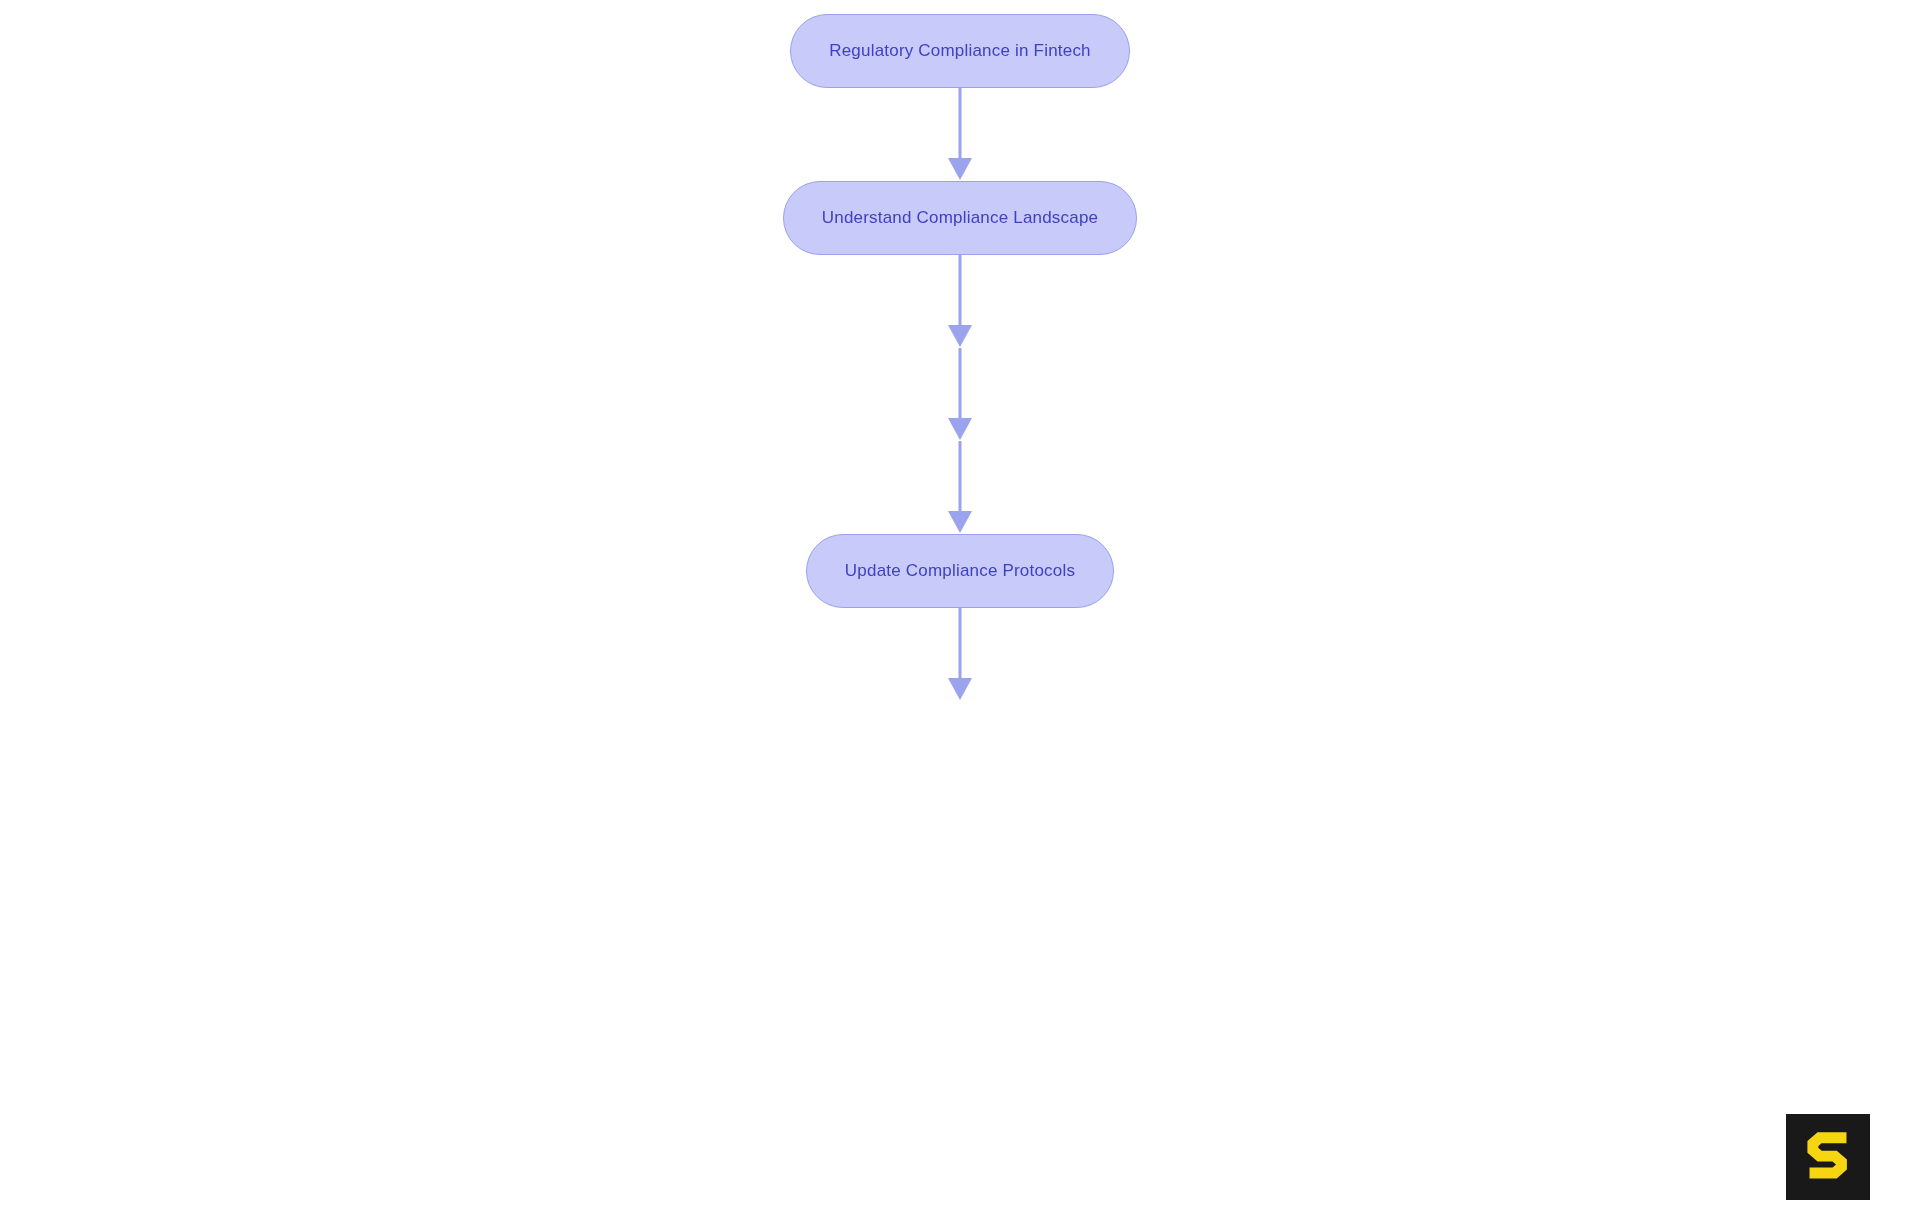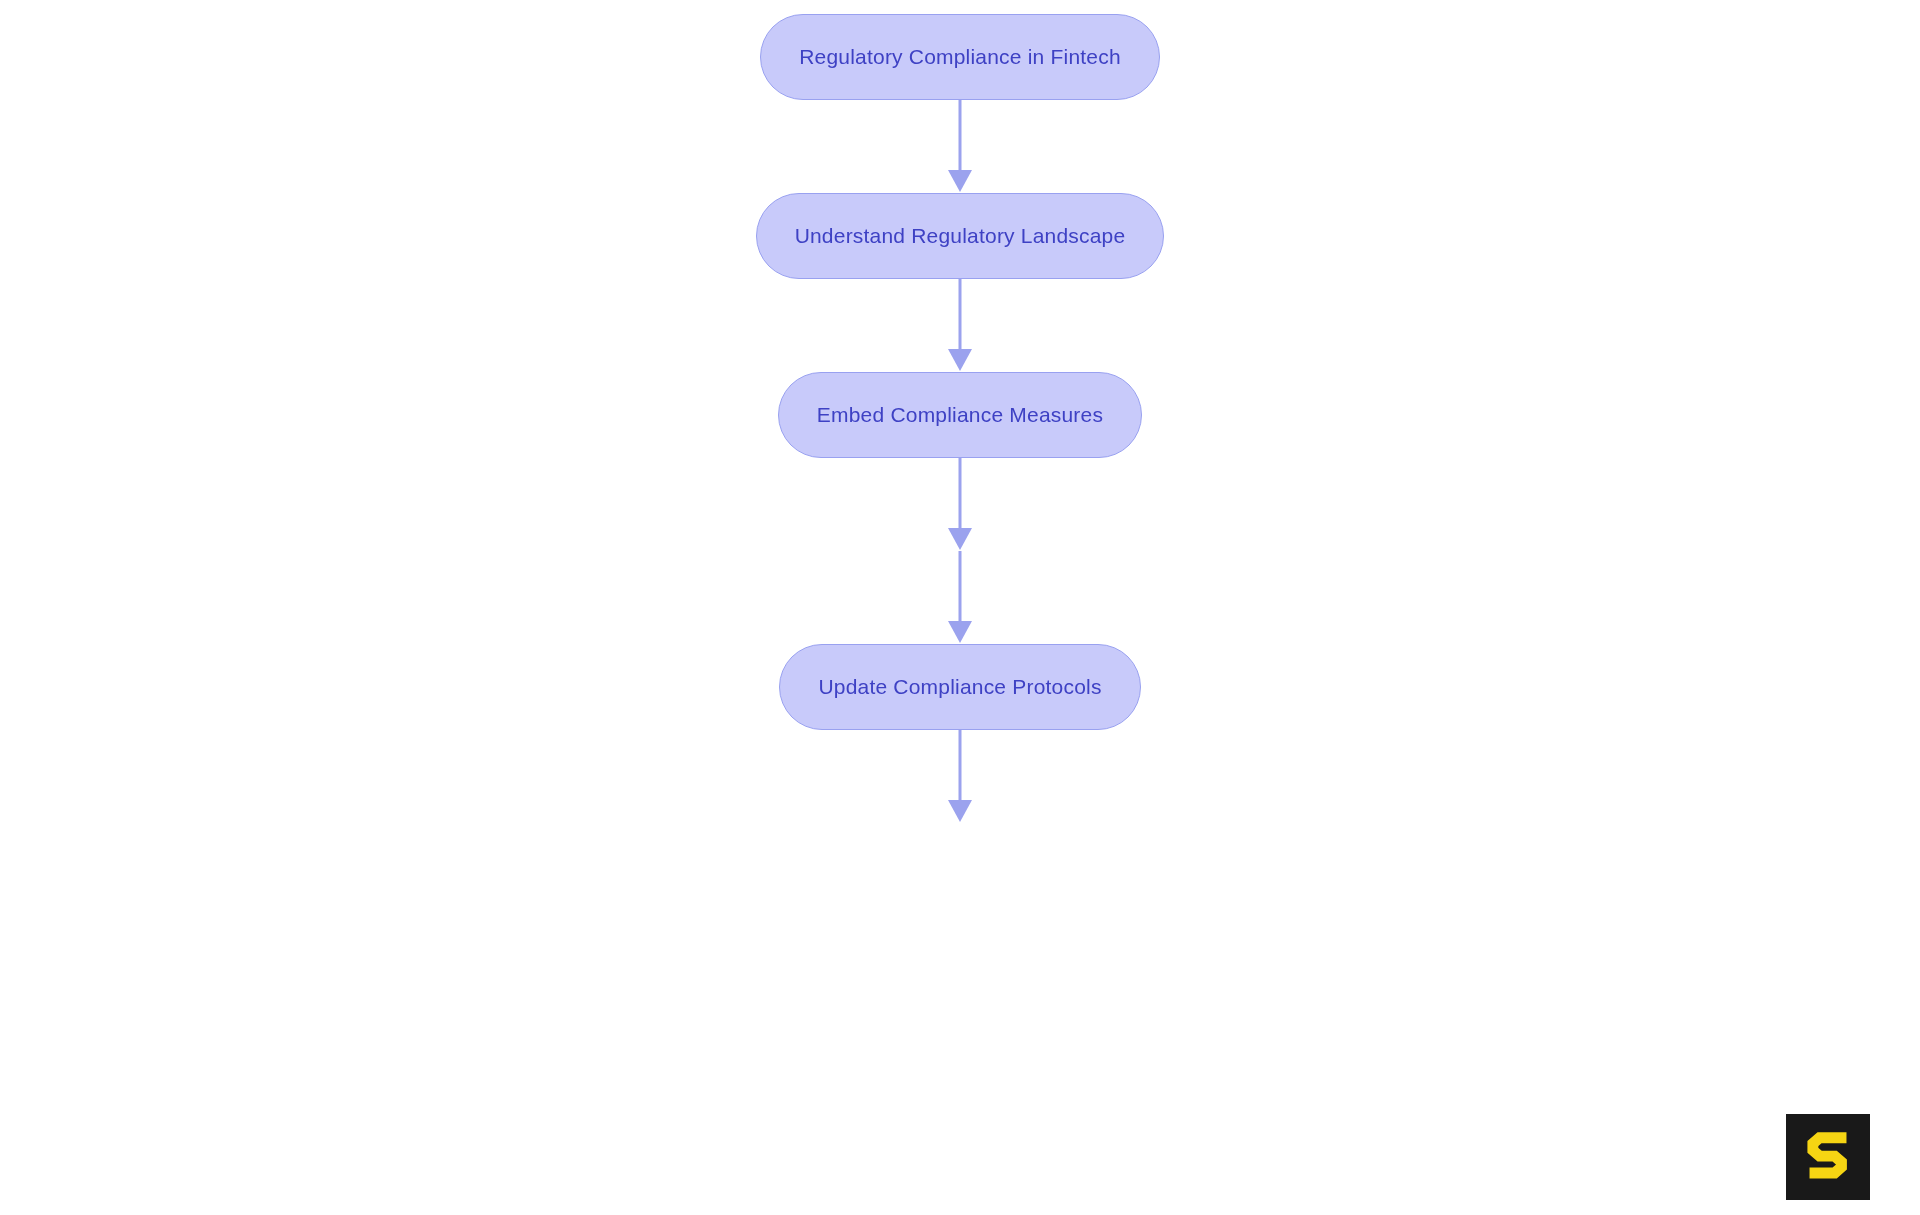--- a/index.html
+++ b/index.html
@@ -24,27 +24,27 @@
     inset:0;
   }
   .flow{
     position:absolute;
     left:0;right:0;top:14px;
     display:flex;
     flex-direction:column;
     align-items:center;
   }
   .node{
-    height:86px;
+    height:74px;
     padding:2px 38px;
     border-radius:49px;
     background:var(--node-fill);
     border:1.5px solid var(--node-border);
     color:var(--node-text);
-    font-size:21px;
+    font-size:17px;
     letter-spacing:0.2px;
     display:flex;
     align-items:center;
     justify-content:center;
     white-space:nowrap;
   }
   .connector{
     height:93px;
     width:30px;
     position:relative;
@@ -91,31 +91,28 @@
     <div class="node">
       <span>Regulatory Compliance in Fintech</span>
     </div>
 
     <div class="connector">
       <div class="line"></div>
       <div class="head"></div>
     </div>
 
     <div class="node">
-      <span>Understand Regulatory Landscape</span>
+      <span>Understand Compliance Landscape</span>
     </div>
 
     <div class="connector">
       <div class="line"></div>
       <div class="head"></div>
     </div>
 
-    <div class="node">
-      <span>Embed Compliance Measures</span>
-    </div>
 
     <div class="connector">
       <div class="line"></div>
       <div class="head"></div>
     </div>
 
 
     <div class="connector">
       <div class="line"></div>
       <div class="head"></div>

